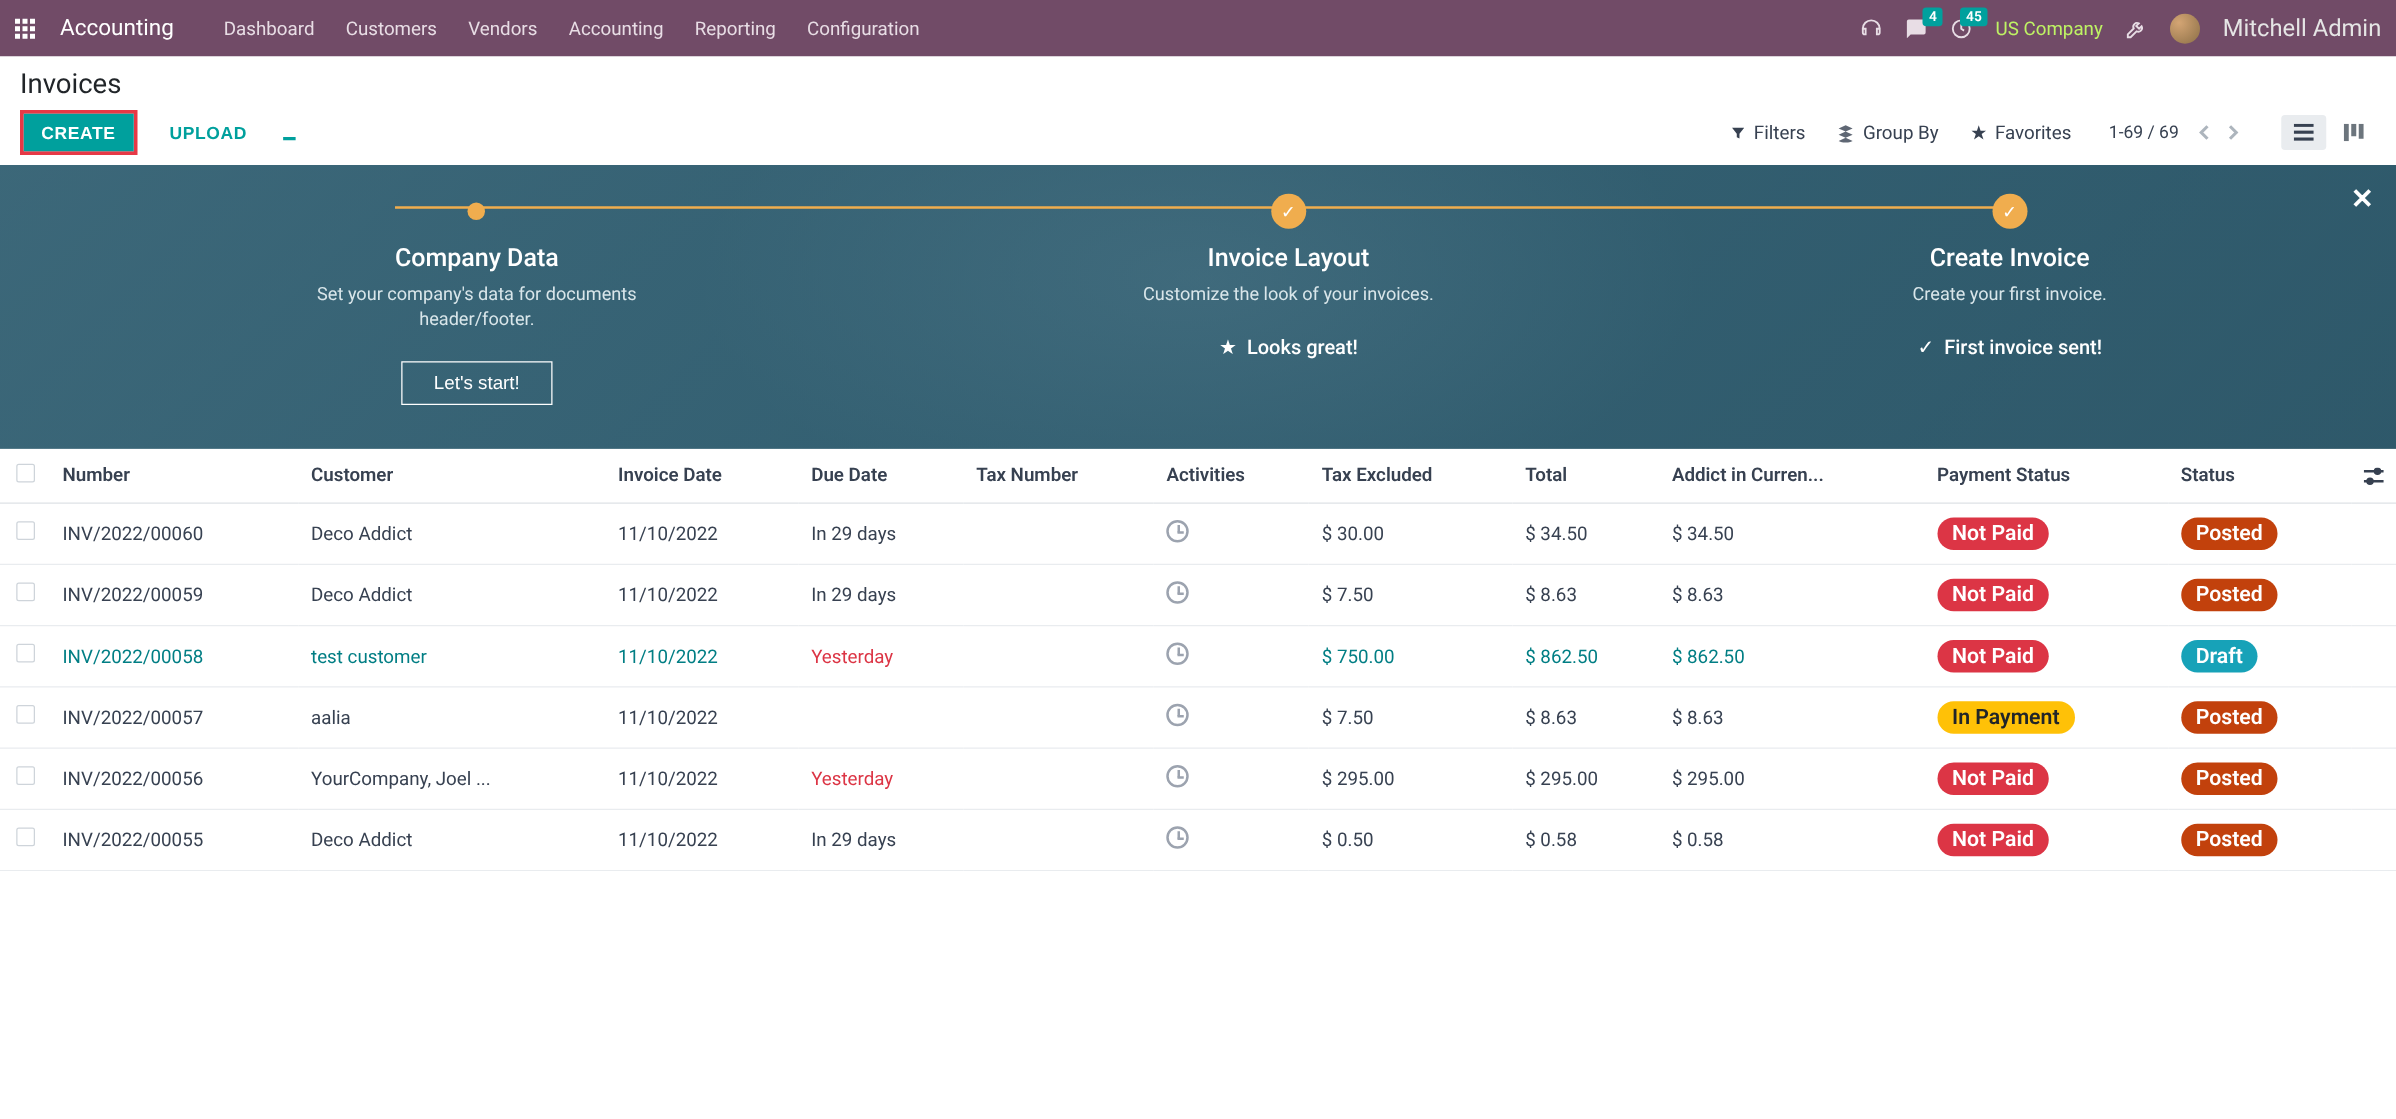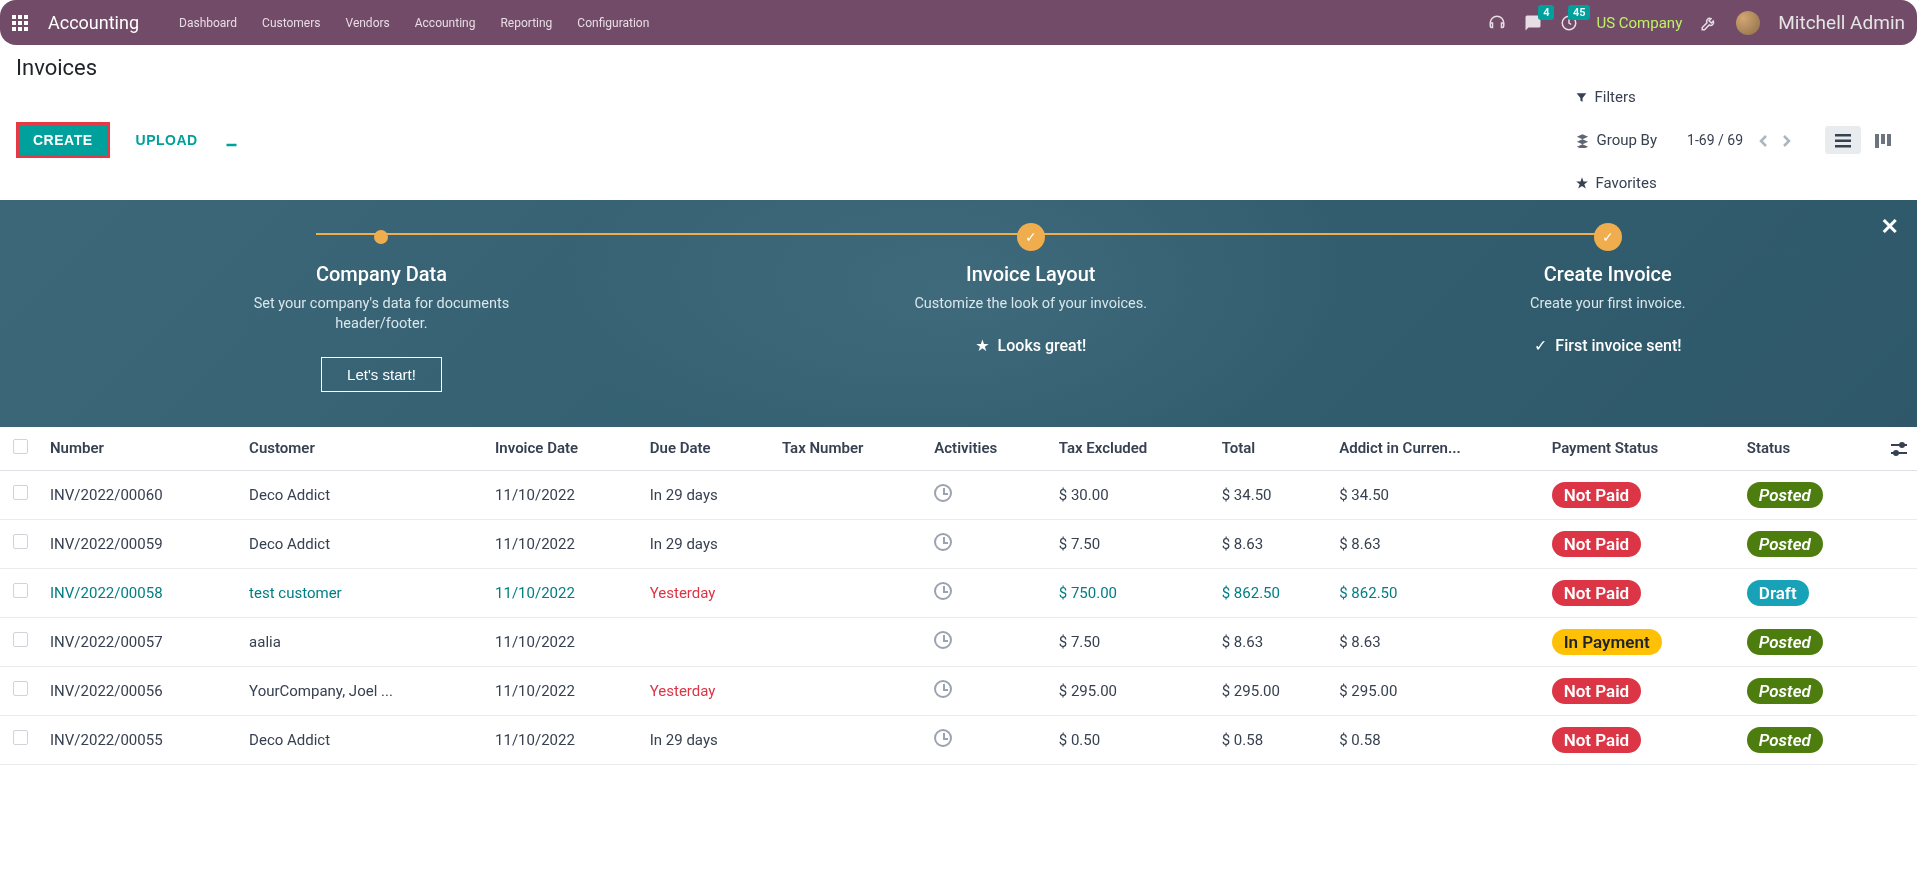--- a/index.html
+++ b/index.html
@@ -1,25 +1,25 @@
 <!DOCTYPE html>
 <html><head>
 <meta charset="utf-8">
 <style>
 * { box-sizing: border-box; margin: 0; padding: 0; }
 body { font-family: -apple-system, BlinkMacSystemFont, "Segoe UI", Roboto, "Helvetica Neue", Arial, sans-serif; font-size: 14px; color: #374151; background: #fff; overflow-x: hidden; }
 
 
-.navbar { background: #714B67; color: #fff; height: 45px; display: flex; align-items: center; padding: 0 12px; border-radius: 16px; }
+.navbar { background: #714B67; color: #fff; height: 45px; display: flex; align-items: center; padding: 0 12px; }
 .navbar-left { display: flex; align-items: center; gap: 20px; }
 .apps-icon { width: 16px; height: 16px; display: grid; grid-template-columns: repeat(3,4px); grid-template-rows: repeat(3,4px); gap: 2px; cursor: pointer; }
 .apps-icon span { background: #fff; width: 4px; height: 4px; }
 .brand { font-size: 18px; font-weight: 400; color: #fff; margin-right: 20px; }
 .nav-menu { display: flex; gap: 25px; }
-.nav-item { color: #e8dde5; font-size: 12px; cursor: pointer; }
+.nav-item { color: #e8dde5; font-size: 15px; cursor: pointer; }
 .navbar-right { margin-left: auto; display: flex; align-items: center; gap: 18px; }
 .nav-icon { position: relative; cursor: pointer; color: #e8dde5; }
 .badge { position: absolute; top: -8px; right: -12px; background: #00A09D; color: #fff; font-size: 11px; padding: 1px 5px; border-radius: 3px; font-weight: 600; }
 .company-name { color: #bef264; font-size: 15px; }
 .avatar { width: 24px; height: 24px; border-radius: 50%; background: radial-gradient(circle at 30% 30%, #d4a574, #8b6f47); display: inline-block; }
 .user-name { color: #e5e5e5; font-size: 19px; }
 
 
 .control-panel { padding: 10px 16px 0 16px; }
 .cp-top { display: flex; align-items: flex-start; }
@@ -30,21 +30,21 @@
 .search-icon { color: #6c757d; cursor: pointer; }
 
 .cp-bottom { display: flex; align-items: center; margin-top: 8px; padding-bottom: 8px; }
 .cp-left { display: flex; align-items: center; gap: 16px; }
 .btn-create { background: #00A09D; color: #fff; border: none; padding: 7px 14px; font-weight: 700; font-size: 14px; letter-spacing: 0.5px; cursor: pointer; }
 .btn-create-wrapper { border: 3px solid #e63946; display: inline-block; }
 .btn-upload { color: #00A09D; font-weight: 700; font-size: 14px; letter-spacing: 0.5px; cursor: pointer; background: none; border: none; padding: 7px 10px; }
 .btn-download-icon { color: #00A09D; cursor: pointer; }
 
 .cp-right { margin-left: auto; display: flex; align-items: center; gap: 30px; }
-.filter-group { display: flex; gap: 25px; flex-direction: column; }
+.filter-group { display: flex; gap: 25px; }
 .filter-btn { display: flex; align-items: center; gap: 6px; color: #374151; cursor: pointer; font-size: 15px; }
 .pager { display: flex; align-items: center; gap: 12px; color: #374151; }
 .pager-arrows { display: flex; gap: 4px; }
 .pager-arrow { color: #adb5bd; cursor: pointer; padding: 4px; }
 .view-btns { display: flex; gap: 4px; }
 .view-btn { padding: 6px 10px; cursor: pointer; color: #6c757d; border-radius: 3px; }
 .view-btn.active { background: #e9ecef; color: #374151; }
 
 
 .onboarding { position: relative; background: linear-gradient(rgba(42,90,110,0.72), rgba(42,90,110,0.72)), radial-gradient(ellipse 400px 200px at 50% 40%, rgba(200,220,230,0.35), transparent), linear-gradient(135deg, #6a8a95 0%, #4a6d7a 50%, #3a5560 100%); color: #fff; padding: 30px 40px 35px 40px; display: flex; justify-content: space-around; align-items: flex-start; }
@@ -66,21 +66,21 @@
 .th-right, .td-right { text-align: left; }
 .checkbox-cell { width: 40px; text-align: center; }
 .checkbox { width: 15px; height: 15px; border: 1px solid #ced4da; display: inline-block; border-radius: 2px; cursor: pointer; }
 .link-teal { color: #017e84; }
 .text-red { color: #dc3545; }
 .clock-icon { width: 18px; height: 18px; border: 2px solid #9ca3af; border-radius: 50%; display: inline-block; position: relative; }
 .clock-icon::after { content: ""; position: absolute; top: 2px; left: 7px; width: 2px; height: 6px; background: #9ca3af; }
 .clock-icon::before { content: ""; position: absolute; top: 7px; left: 7px; width: 5px; height: 2px; background: #9ca3af; }
 .pill { display: inline-block; padding: 3px 12px; border-radius: 20px; font-size: 17px; font-weight: 600; color: #fff; }
 .pill-red { background: #dc3545; }
-.pill-green { background: #4d7c0f; font-style: italic; }
+.pill-green { background: #c2410c; }
 .pill-orange { background: #ffc107; color: #212529; }
 .pill-blue { background: #17a2b8; }
 .row-selected td, .row-selected td .link-teal { color: #017e84; }
 .row-selected td.text-red { color: #dc3545; }
 .settings-col { width: 34px; text-align: center; }
 .sliders-icon { cursor: pointer; color: #374151; }
 
 svg { display: inline-block; vertical-align: middle; }
 </style>
 </head>

